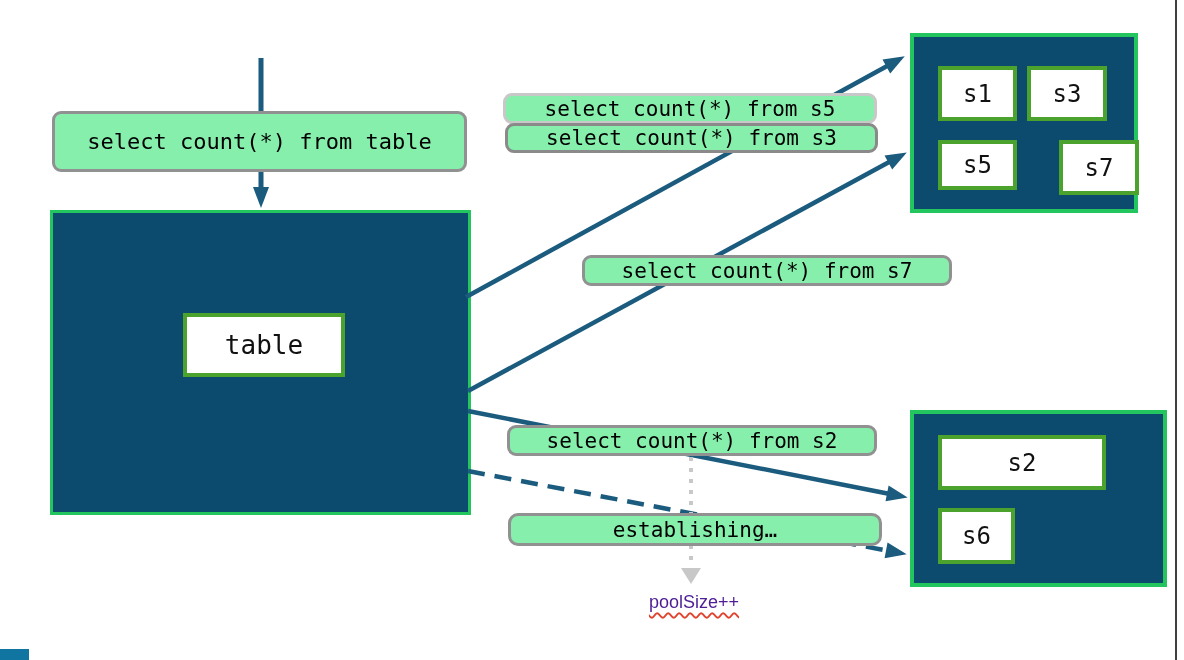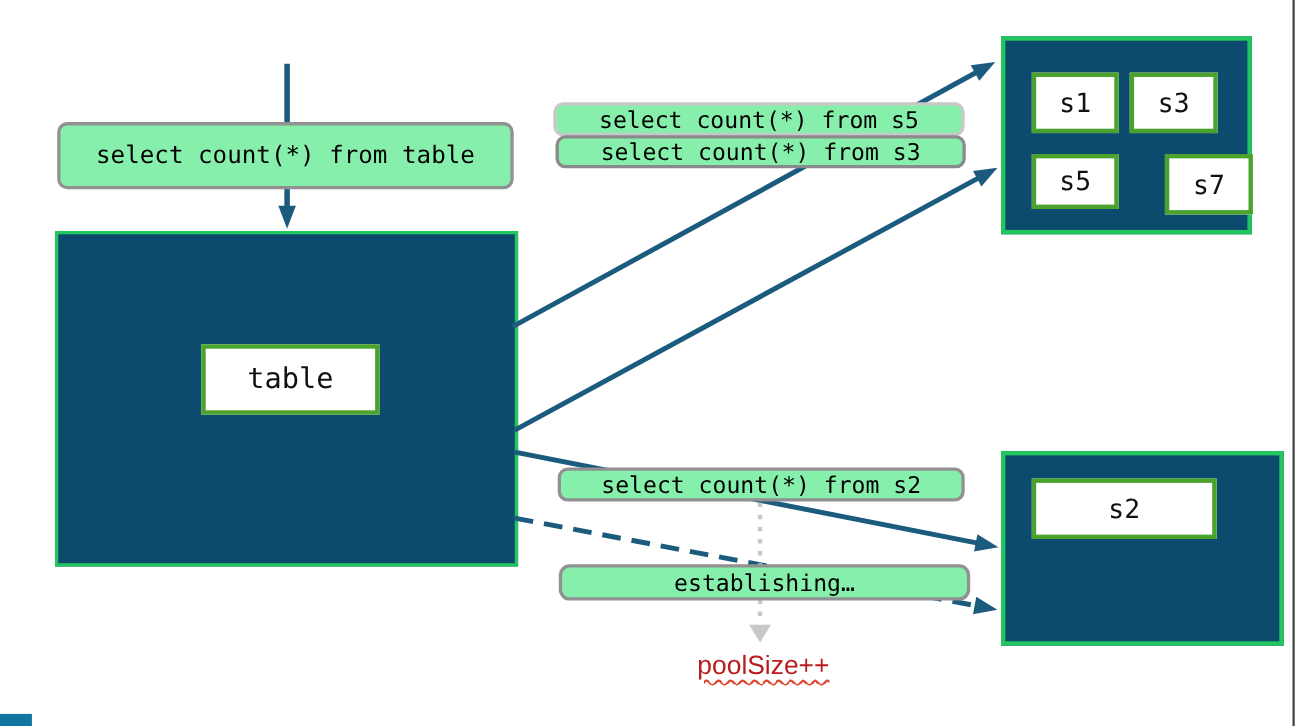--- a/index.html
+++ b/index.html
@@ -60,22 +60,22 @@
   #label-query-s3{left:505px;top:123px;width:373px;height:30px;border-color:#8a8a8a;}
   #label-query-s7{left:582px;top:255px;width:370px;height:31px;}
   #label-query-s2{left:507px;top:425px;width:370px;height:31px;text-align:center;}
   #label-establishing{left:508px;top:513px;width:374px;height:33px;border-radius:10px;}
   
   #pool-size-text{
     position:absolute;
     left:594px;top:592px;width:200px;
     text-align:center;
     font-family:"Liberation Sans","DejaVu Sans",sans-serif;
-    font-size:24px;
-    color:#b91c1c;
+    font-size:18px;
+    color:#4c1d95;
     text-decoration:underline;
     text-decoration-style:wavy;
     text-decoration-color:#e0442f;
     text-decoration-thickness:2px;
     text-underline-offset:4px;
     z-index:3;
   }
   
   #arrow-layer{position:absolute;left:0;top:0;z-index:2;}
   
@@ -132,25 +132,29 @@
     </div>
     <div id="shard-s7" class="green-box">
       <span>s7</span>
     </div>
   </div>
 
   <div id="shard-box-bottom" class="teal-box">
     <div id="shard-s2" class="green-box">
       <span>s2</span>
     </div>
+    <div id="shard-s6" class="green-box">
+      <span>s6</span>
+    </div>
   </div>
 
   <div id="label-query-table" class="query-label">select count(*) from table</div>
   <div id="label-query-s5" class="query-label">select count(*) from s5</div>
   <div id="label-query-s3" class="query-label">select count(*) from s3</div>
+  <div id="label-query-s7" class="query-label">select count(*) from s7</div>
   <div id="label-query-s2" class="query-label">select count(*) from s2</div>
   <div id="label-establishing" class="query-label">establishing…</div>
 
   <div id="pool-size-text">poolSize++</div>
 
   <div id="right-edge-line"></div>
 
   <div id="corner-accent"></div>
 
 </div>

